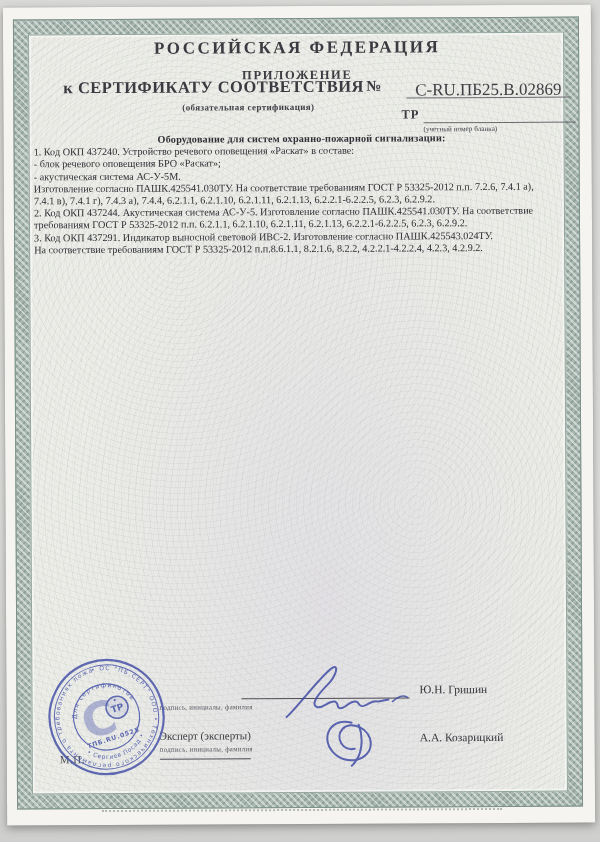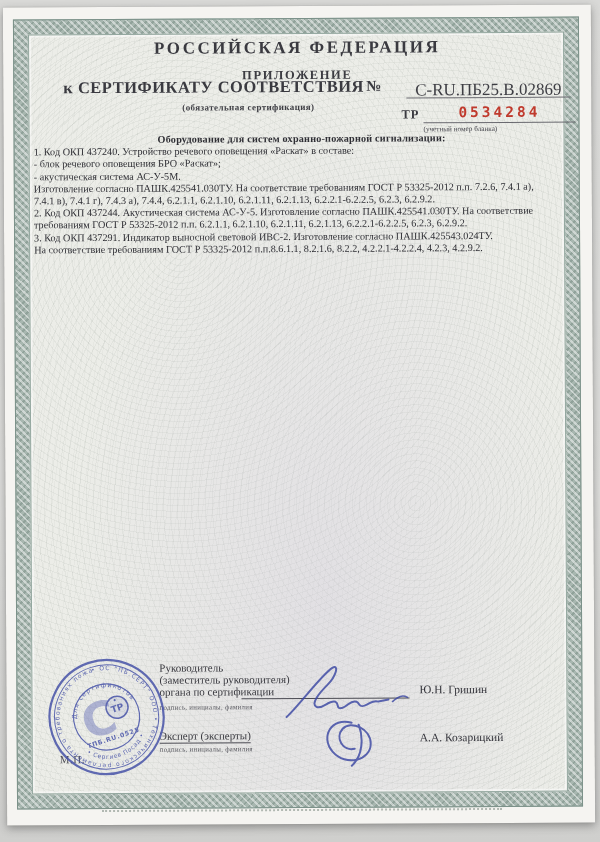--- a/index.html
+++ b/index.html
@@ -51,21 +51,21 @@
     font-size:14.5px;letter-spacing:3px;color:#c03a2d;}
   .hdr-blank-line{left:420px;top:117px;width:152px;border-top:1px solid #6a6a70;height:0;}
   .hdr-blank-cap{left:420px;top:120px;width:152px;text-align:left;font-size:7.2px;color:#45454c;}
   .doc-body{left:30px;top:127px;width:536px;font-size:10.2px;line-height:12.2px;color:#2e2e34;}
   .doc-body .t{font-weight:bold;text-align:center;letter-spacing:.2px;}
   .sig-roles{left:153px;top:656px;font-size:11px;line-height:11.9px;color:#3a3a40;}
   .sig-cap1{left:153px;top:697px;font-size:6.8px;letter-spacing:.3px;color:#55555c;}
   .sig-line1{left:235px;top:692px;width:168px;border-top:1px solid #4c4c54;height:0;}
   .sig-name1{left:413px;top:678px;font-size:11.5px;color:#33333a;}
   .sig-expert{left:153px;top:723px;font-size:11px;color:#3a3a40;}
-  .sig-expert span{border-bottom:1px solid #4c4c54;padding-bottom:1px;}
+  .sig-expert span{border-bottom:1px solid #4c4c54;padding-bottom:17px;}
   .sig-cap2{left:153px;top:739px;font-size:6.8px;letter-spacing:.3px;color:#55555c;}
   .sig-name2{left:413px;top:726px;font-size:11.5px;color:#33333a;}
   .mp{left:53px;top:718px;font-size:11px;letter-spacing:.5px;color:rgba(50,50,60,.85);margin-top:28px;}
   .micro{left:95px;top:803px;width:400px;height:0;
     border-top:2px dotted rgba(120,135,126,.55);}
   svg text{font-family:"DejaVu Sans", sans-serif;}
 </style>
 </head>
 <body>
 
@@ -74,42 +74,36 @@
   <div class="inner"></div>
 
   <div class="abs hdr-country">РОССИЙСКАЯ ФЕДЕРАЦИЯ</div>
   <div class="abs hdr-type">ПРИЛОЖЕНИЕ</div>
   <div class="abs hdr-certline">к СЕРТИФИКАТУ СООТВЕТСТВИЯ</div>
   <div class="abs hdr-numsign">№</div>
   <div class="abs hdr-certnum">C-RU.ПБ25.В.02869</div>
   <div class="abs hdr-certnum-line"></div>
   <div class="abs hdr-kind">(обязательная сертификация)</div>
   <div class="abs hdr-tr">ТР</div>
-  <div class="abs hdr-blank">0534284</div>
   <div class="abs hdr-blank-line"></div>
   <div class="abs hdr-blank-cap">(учетный номер бланка)</div>
 
   <div class="abs doc-body">
     <div class="t">Оборудование для систем охранно-пожарной сигнализации:</div>
     <div>1. Код ОКП 437240. Устройство речевого оповещения «Раскат» в составе:</div>
     <div>- блок речевого оповещения БРО «Раскат»;</div>
     <div>- акустическая система АС-У-5М.</div>
     <div>Изготовление согласно  ПАШК.425541.030ТУ. На соответствие требованиям ГОСТ Р 53325-2012 п.п. 7.2.6, 7.4.1 а),</div>
     <div>7.4.1 в), 7.4.1 г), 7.4.3 а), 7.4.4, 6.2.1.1, 6.2.1.10, 6.2.1.11, 6.2.1.13, 6.2.2.1-6.2.2.5, 6.2.3, 6.2.9.2.</div>
     <div>2. Код ОКП 437244. Акустическая система АС-У-5. Изготовление согласно  ПАШК.425541.030ТУ. На соответствие</div>
     <div>требованиям ГОСТ Р 53325-2012 п.п. 6.2.1.1, 6.2.1.10, 6.2.1.11, 6.2.1.13, 6.2.2.1-6.2.2.5, 6.2.3, 6.2.9.2.</div>
     <div>3. Код ОКП 437291. Индикатор выносной световой ИВС-2. Изготовление согласно  ПАШК.425543.024ТУ.</div>
     <div>На соответствие требованиям ГОСТ Р 53325-2012 п.п.8.6.1.1, 8.2.1.6, 8.2.2, 4.2.2.1-4.2.2.4, 4.2.3, 4.2.9.2.</div>
   </div>
 
-  <div class="abs sig-roles">
-    <div>Руководитель</div>
-    <div>(заместитель руководителя)</div>
-    <div>органа по сертификации</div>
-  </div>
   <div class="abs sig-line1"></div>
   <div class="abs sig-cap1">подпись, инициалы, фамилия</div>
   <div class="abs sig-name1">Ю.Н. Гришин</div>
   <div class="abs sig-expert">
     <span>Эксперт (эксперты)</span>
   </div>
   <div class="abs sig-cap2">подпись, инициалы, фамилия</div>
   <div class="abs sig-name2">А.А. Козарицкий</div>
 
   <svg class="abs" style="left:225px;top:649px;" width="200" height="126" viewBox="0 0 200 126">

